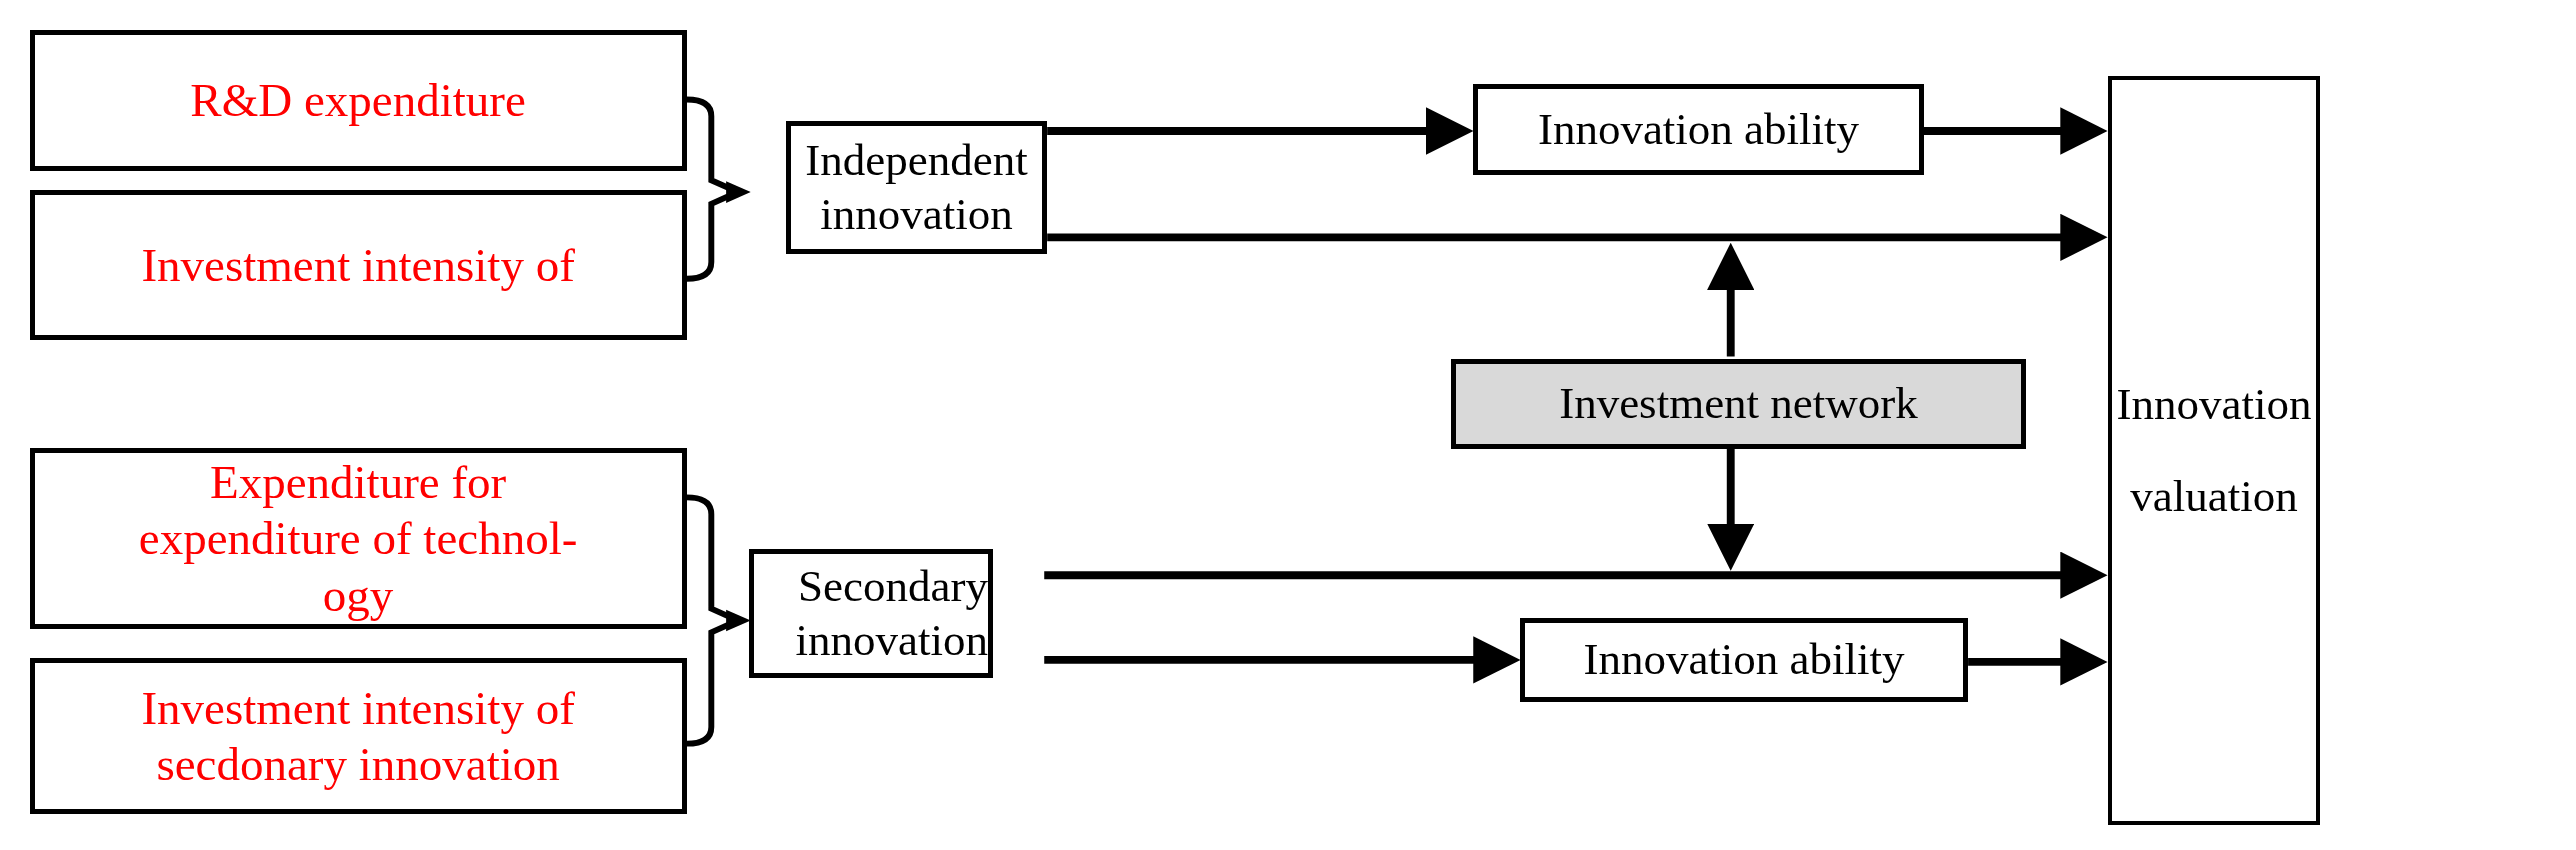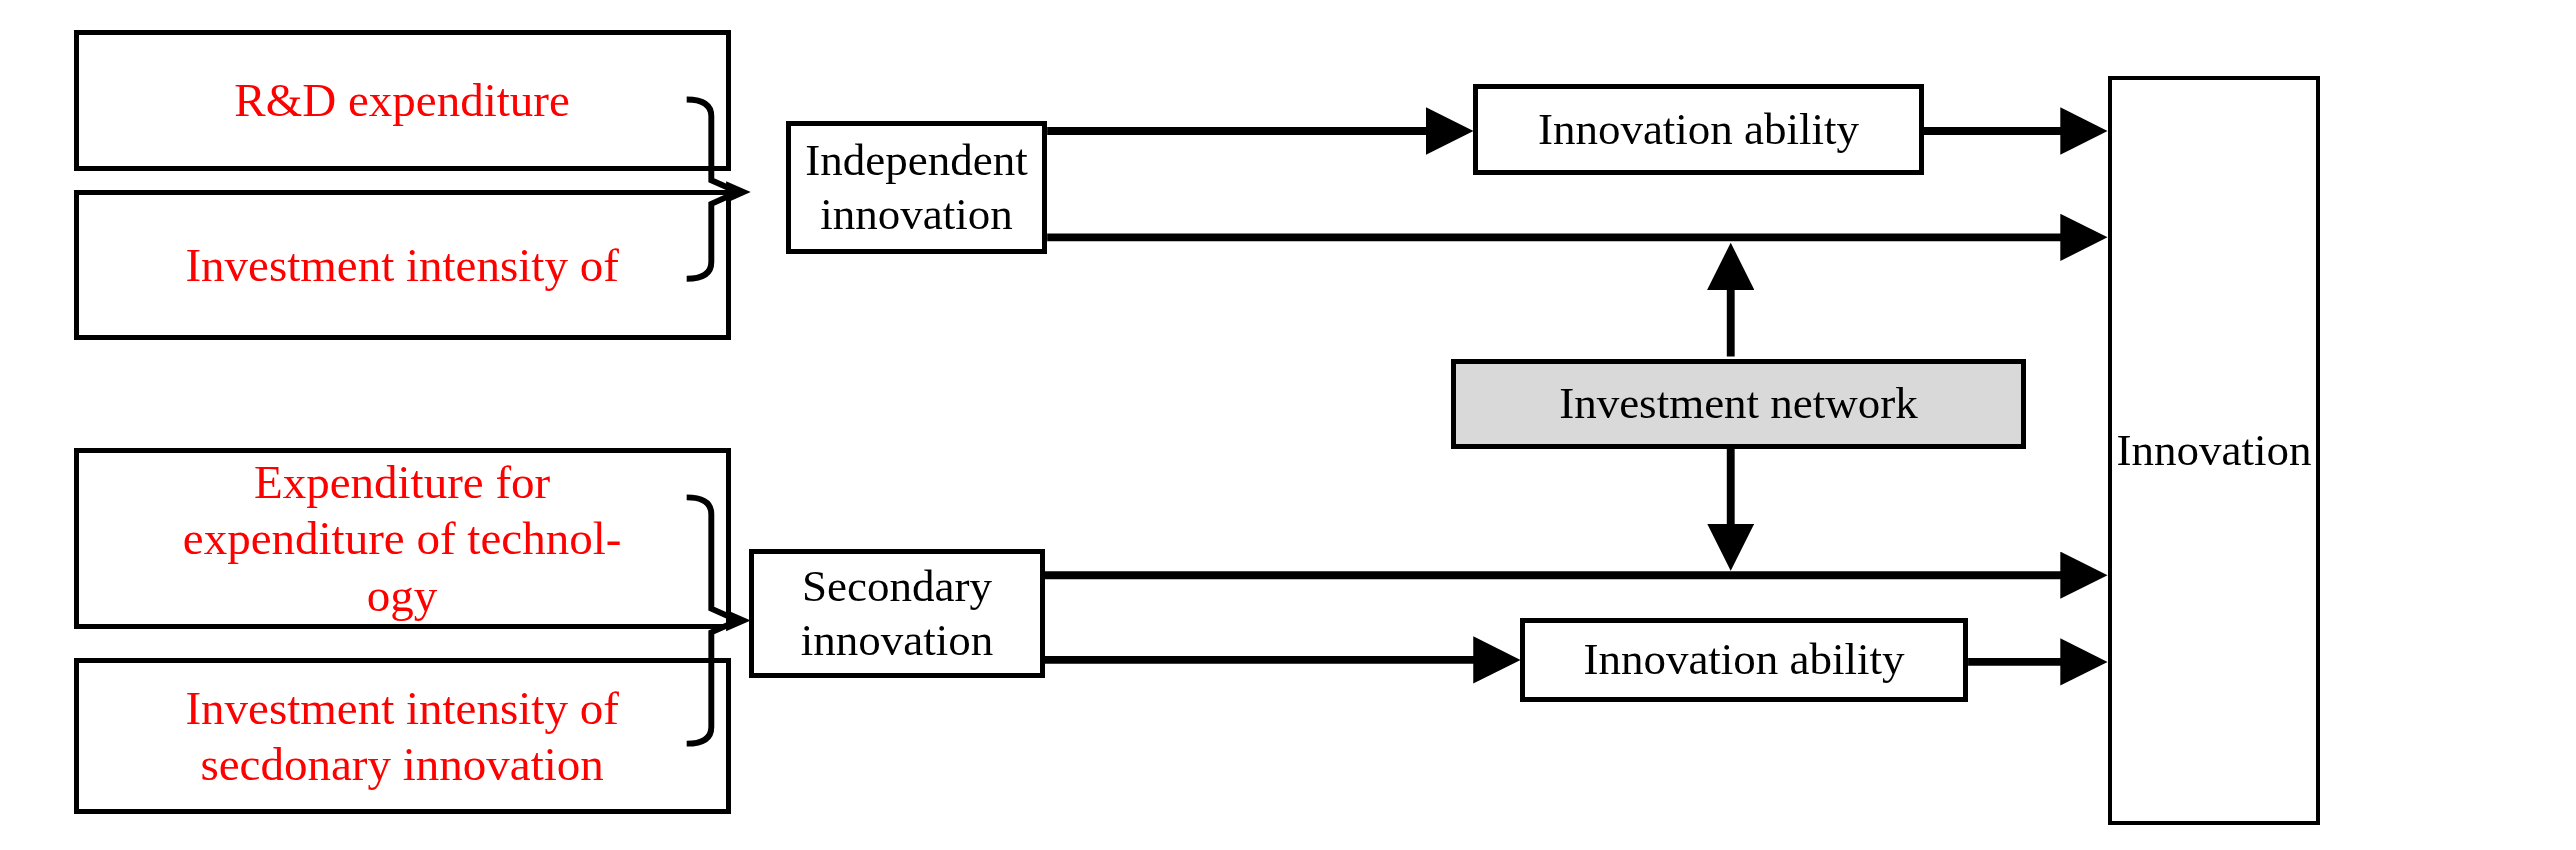--- a/index.html
+++ b/index.html
@@ -20,21 +20,20 @@
     text-align:center;
     color:#000000;
     background:#ffffff;
   }
   .bx .ln { display:block; }
   .red {
     border:5.9px solid #000000;
     color:var(--red, #ff0000);
     font-size:47px;
     line-height:1.20;
-    margin-left:44px;
   }
   .flow {
     border:5.9px solid #000000;
     font-size:45px;
     line-height:1.18;
   }
   .gray { background:var(--network-fill, #d9d9d9); }
   .valuation { border-width:4.9px; }
   .valuation .ln + .ln { margin-top:39px; }
   svg.wires { position:absolute; left:0; top:0; pointer-events:none; }
@@ -64,39 +63,40 @@
   <div class="bx red" style="left:29.6px; top:658px; width:657px; height:156px;">
     <span class="ln">Investment intensity of</span>
     <span class="ln">secdonary innovation</span>
   </div>
 
   <div class="bx flow" style="left:786px; top:121px; width:261px; height:133px;">
     <span class="ln">Independent</span>
     <span class="ln">innovation</span>
   </div>
 
-  <div class="bx flow" style="left:749px; top:549px; width:296px; height:129px;">
+  <div class="bx flow" style="left:749px; top:549px; width:244px; height:129px;align-items:flex-end;">
     <span class="ln">Secondary</span>
     <span class="ln">innovation</span>
   </div>
 
   <div class="bx flow" style="left:1473px; top:84px; width:451px; height:91px;">
     <span class="ln">Innovation ability</span>
   </div>
 
   <div class="bx flow gray" style="left:1451px; top:359px; width:575px; height:90px;">
     <span class="ln">Investment network</span>
   </div>
 
   <div class="bx flow" style="left:1520px; top:618px; width:448px; height:84px;">
     <span class="ln">Innovation ability</span>
   </div>
 
   <div class="bx flow valuation" style="left:2108px; top:76px; width:212px; height:749px;">
     <span class="ln">Innovation</span>
+    <span class="ln">valuation</span>
   </div>
 
   <svg class="wires" width="2576" height="850" viewBox="0 0 2615 863">
     <defs>
       <marker id="ah" viewBox="0 0 10 10" refX="8" refY="5" markerWidth="6" markerHeight="6" orient="auto-start-reverse">
         <path d="M0,0 L10,5 L0,10 z" fill="#000"></path>
       </marker>
     </defs>
 
     <path class="brace" d="M 697 101 Q 722 101 722 118 L 722 183 L 749 195 L 722 207 L 722 266 Q 722 283 697 283"></path>

